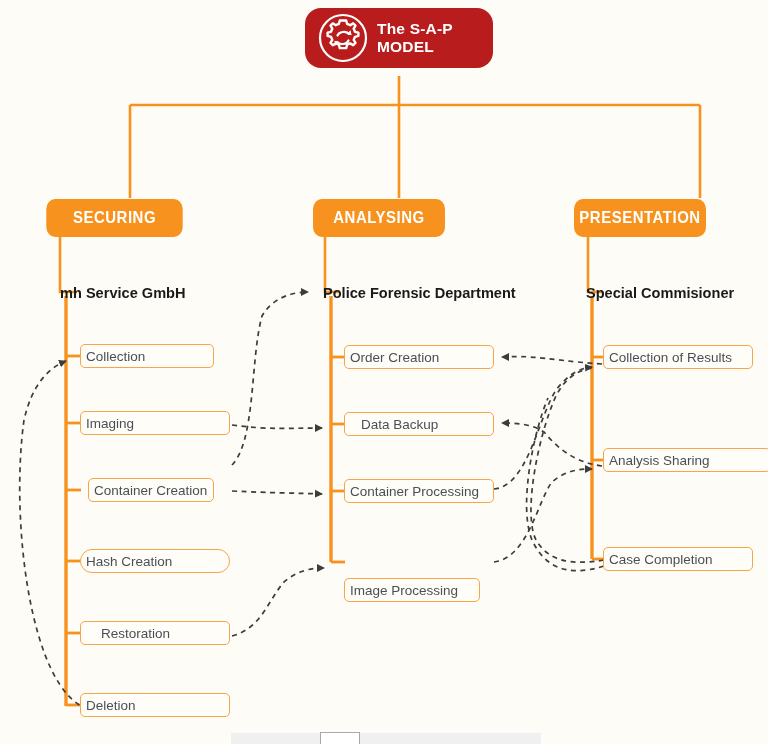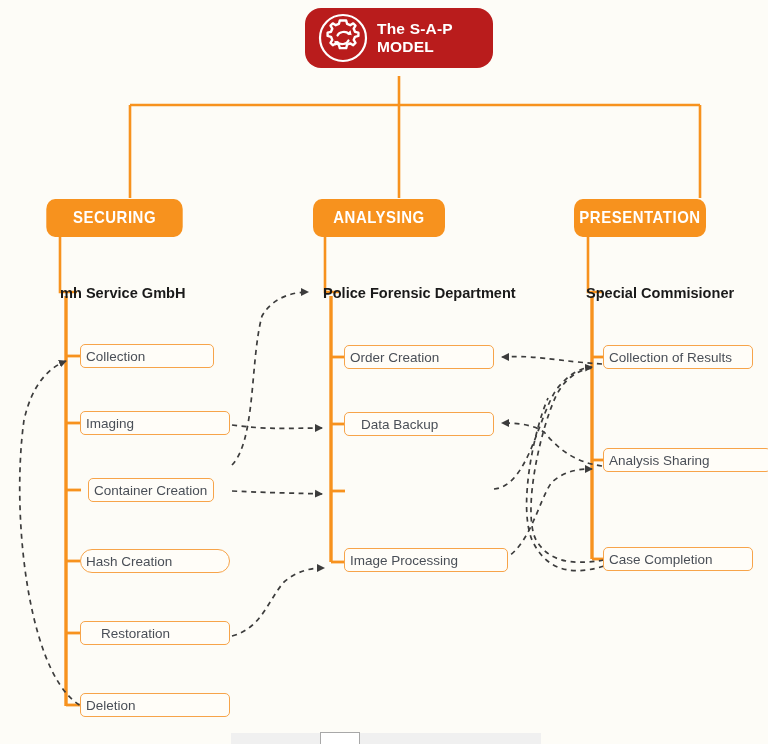--- a/index.html
+++ b/index.html
@@ -229,21 +229,22 @@
 
   <div class="leaf" style="left:80px; top:344px; width:134px;">Collection</div>
   <div class="leaf" style="left:80px; top:411px; width:150px;">Imaging</div>
   <div class="leaf" style="left:80px; top:478px; width:126px;margin-left:8px;">Container Creation</div>
   <div class="leaf" style="left:80px; top:549px; width:150px;border-radius:12px;">Hash Creation</div>
   <div class="leaf" style="left:80px; top:621px; width:150px;padding-left:20px;">Restoration</div>
   <div class="leaf" style="left:80px; top:693px; width:150px;">Deletion</div>
 
   <div class="leaf" style="left:344px; top:345px; width:150px;">Order Creation</div>
   <div class="leaf" style="left:344px; top:412px; width:150px;padding-left:16px;">Data Backup</div>
-  <div class="leaf" style="left:344px; top:548px; width:164px;">Image Processing</div>
+  <div class="leaf" style="left:344px; top:479px; width:150px;">Container Processing</div>
+  <div class="leaf" style="left:344px; top:578px; width:136px;">Image Processing</div>
 
   <div class="leaf" style="left:603px; top:345px; width:150px;">Collection of Results</div>
   <div class="leaf" style="left:603px; top:448px; width:168px;">Analysis Sharing</div>
   <div class="leaf" style="left:603px; top:547px; width:150px;text-align:center;">Case Completion</div>
 
   <div class="scroll-track"></div>
   <div class="scroll-thumb"></div>
 
 </div>
 

